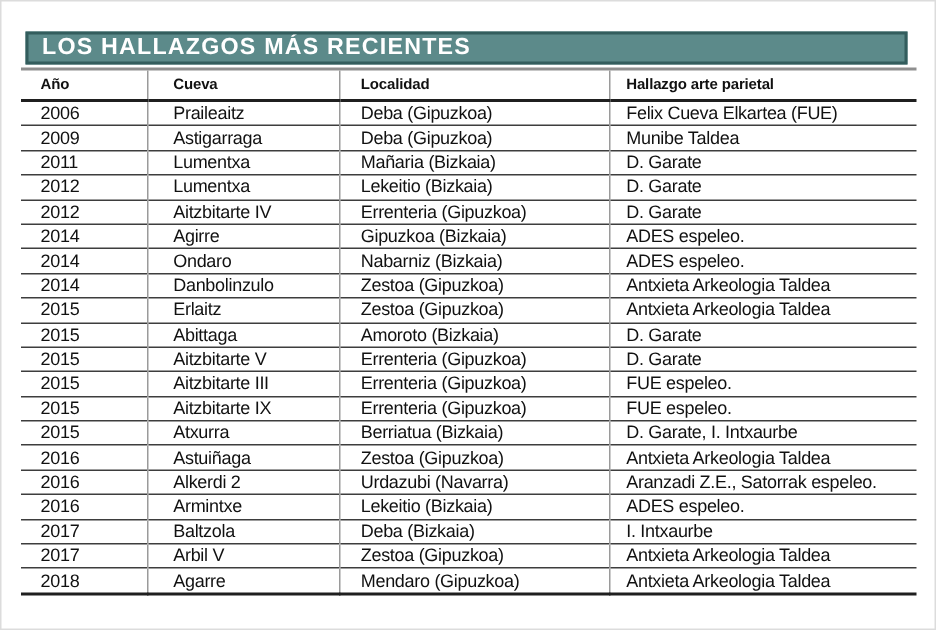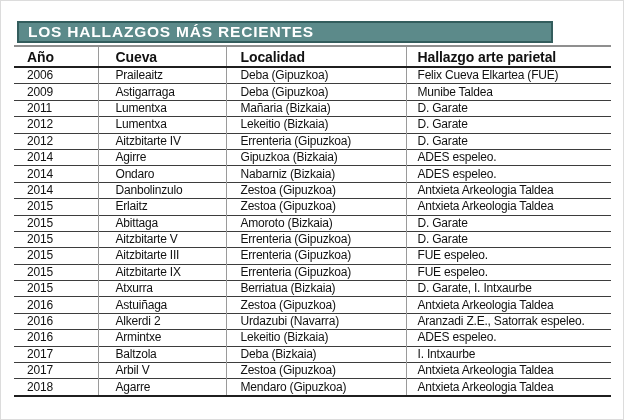--- a/index.html
+++ b/index.html
@@ -12,21 +12,21 @@
     background: #ffffff;
     border: 1px solid #dcdcdc;
     box-sizing: border-box;
     overflow: hidden;
   }
 
   .title-bar {
     position: absolute;
     left: 16px;
     top: 20px;
-    width: 536px;
+    width: 588px;
     height: 22px;
     box-sizing: border-box;
     background: var(--title-bg, #5c8a8a);
     border: 2px solid var(--title-border, #335d5d);
     color: var(--title-text, #ffffff);
     font-weight: bold;
     font-size: 15.5px;
     line-height: 18px;
     letter-spacing: 0.8px;
     padding-left: 9px;
@@ -49,21 +49,21 @@
     top: 46px;
     width: 597px;
     border-collapse: collapse;
     table-layout: fixed;
     color: var(--text, #111111);
     border-bottom: 2px solid var(--line-dark, #1f1f1f);
   }
 
   table.data thead th {
     text-align: left;
-    font-size: 14px;
+    font-size: 10px;
     font-weight: bold;
     height: 19px;
     padding: 0;
     vertical-align: middle;
     border-bottom: 2px solid var(--line-dark, #1f1f1f);
     white-space: nowrap;
     overflow: hidden;
     letter-spacing: -0.1px;
   }
 

